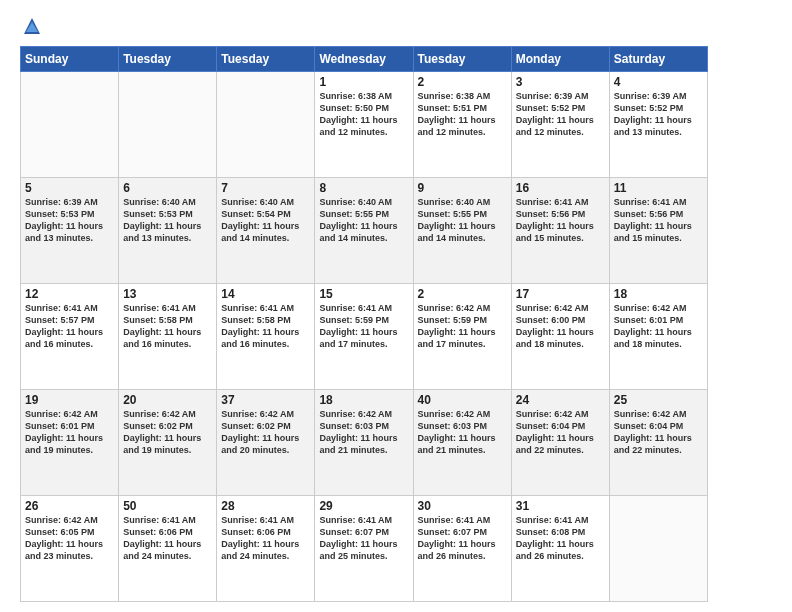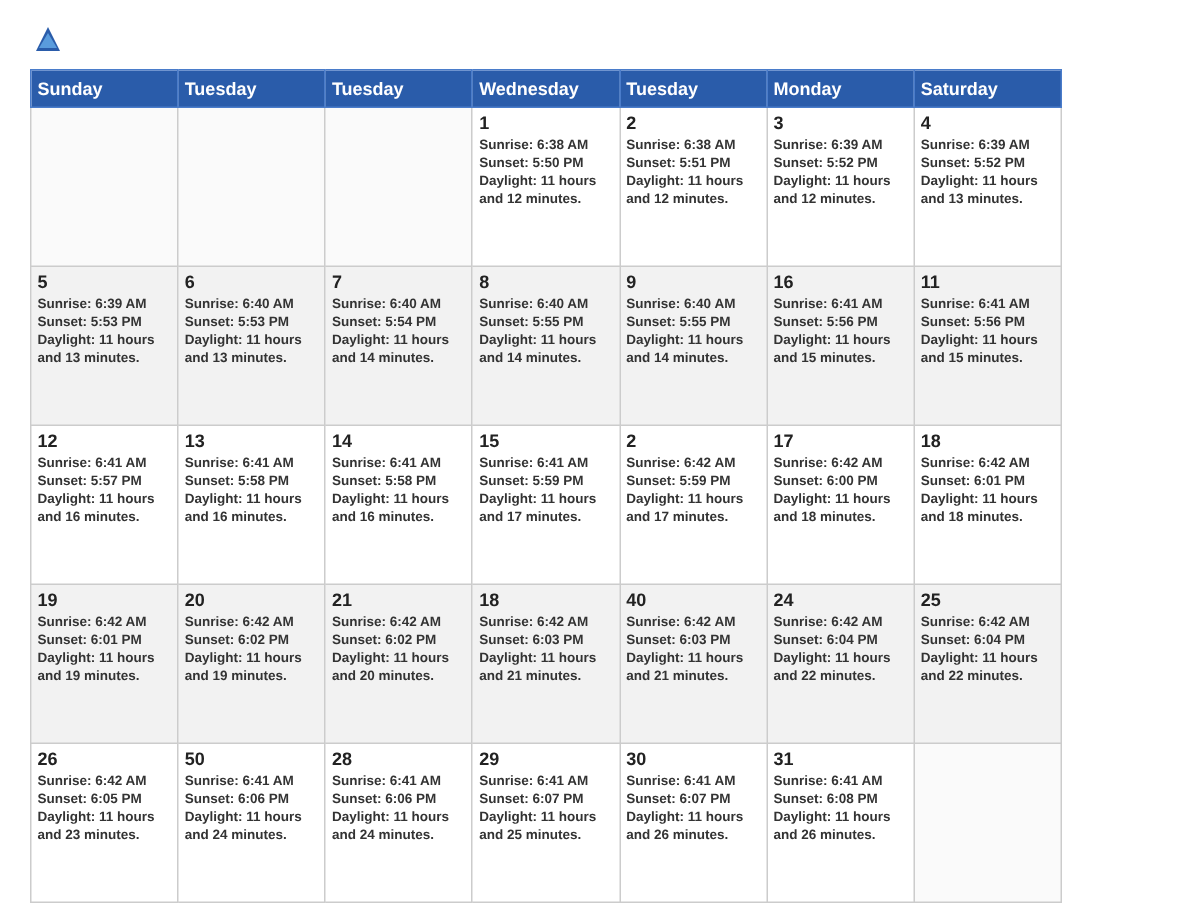--- a/index.html
+++ b/index.html
@@ -281,21 +281,21 @@
 and 19 minutes.</div>
           </td>
           <td>
             <div class="day-number">20</div>
             <div class="day-info" style="white-space: pre-line;">Sunrise: 6:42 AM
 Sunset: 6:02 PM
 Daylight: 11 hours
 and 19 minutes.</div>
           </td>
           <td>
-            <div class="day-number">21</div>
+            <div class="day-number">37</div>
             <div class="day-info" style="white-space: pre-line;">Sunrise: 6:42 AM
 Sunset: 6:02 PM
 Daylight: 11 hours
 and 20 minutes.</div>
           </td>
           <td>
             <div class="day-number">18</div>
             <div class="day-info" style="white-space: pre-line;">Sunrise: 6:42 AM
 Sunset: 6:03 PM
 Daylight: 11 hours

